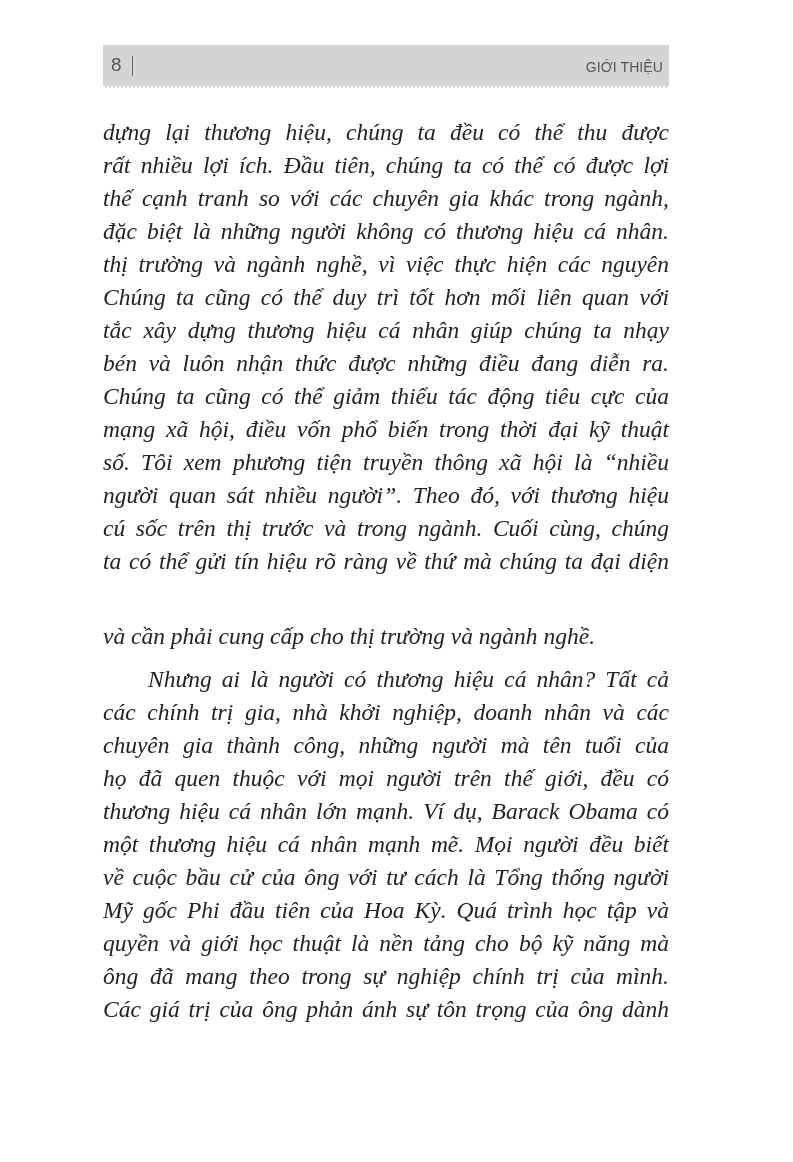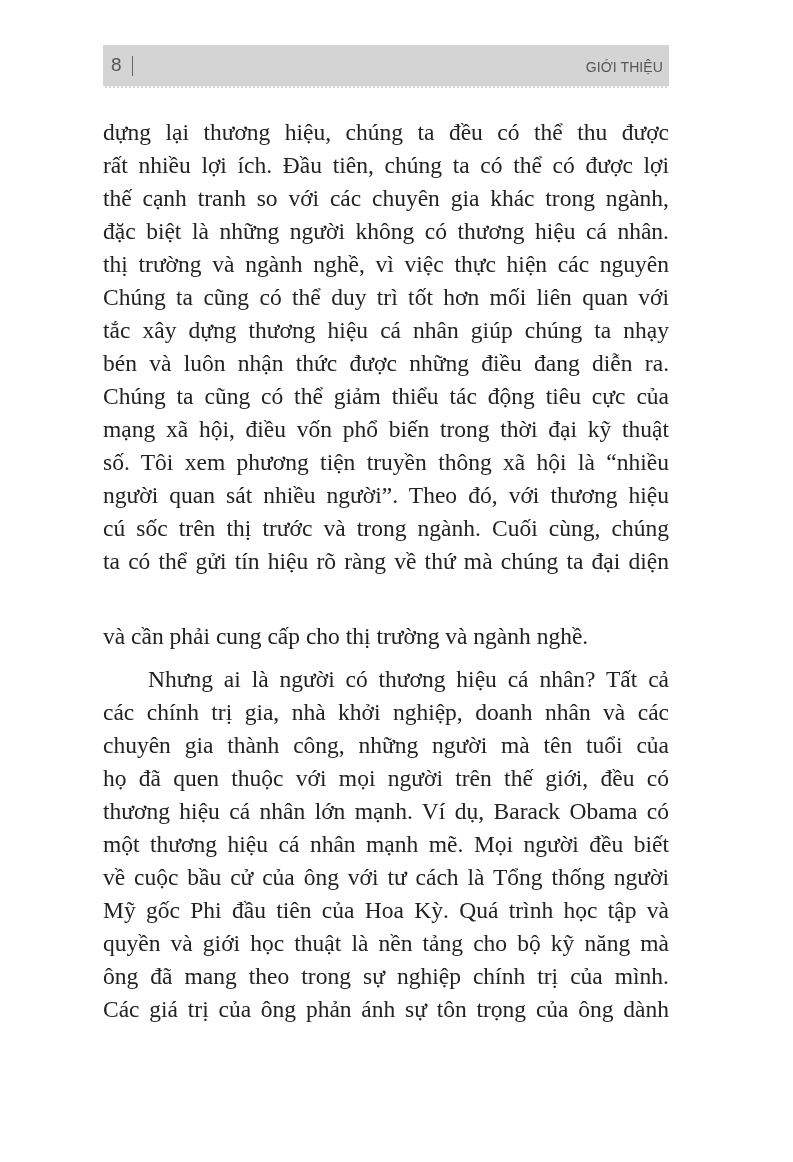--- a/index.html
+++ b/index.html
@@ -59,20 +59,21 @@
       color: #222222;
     }
     .line {
       display: block;
       height: 33px;
       line-height: 33px;
       text-align: justify;
       text-align-last: justify;
       white-space: nowrap;
       overflow: visible;
+      font-style: italic;
     }
     .line.last {
       text-align-last: left;
       margin-top: 42px;
     }
     .line.indent {
       padding-left: 45px;
     }
     .para-gap {
       height: 10px;

